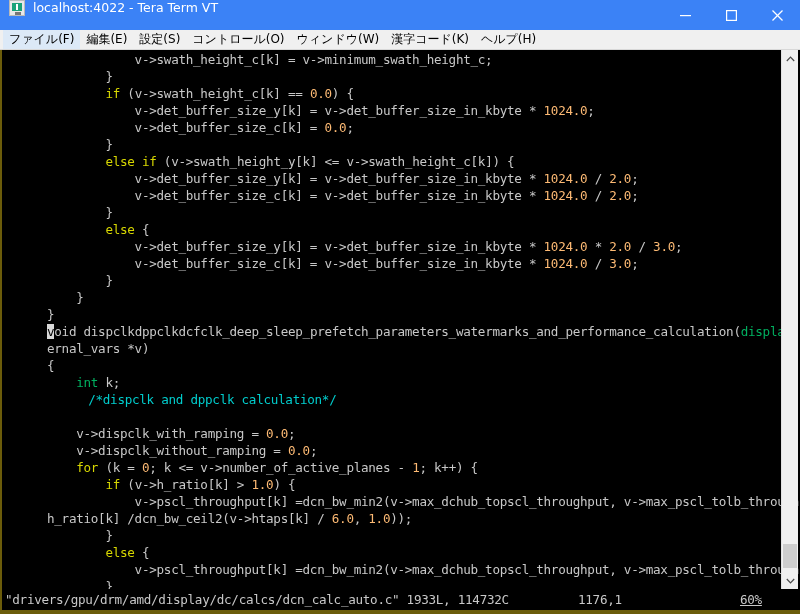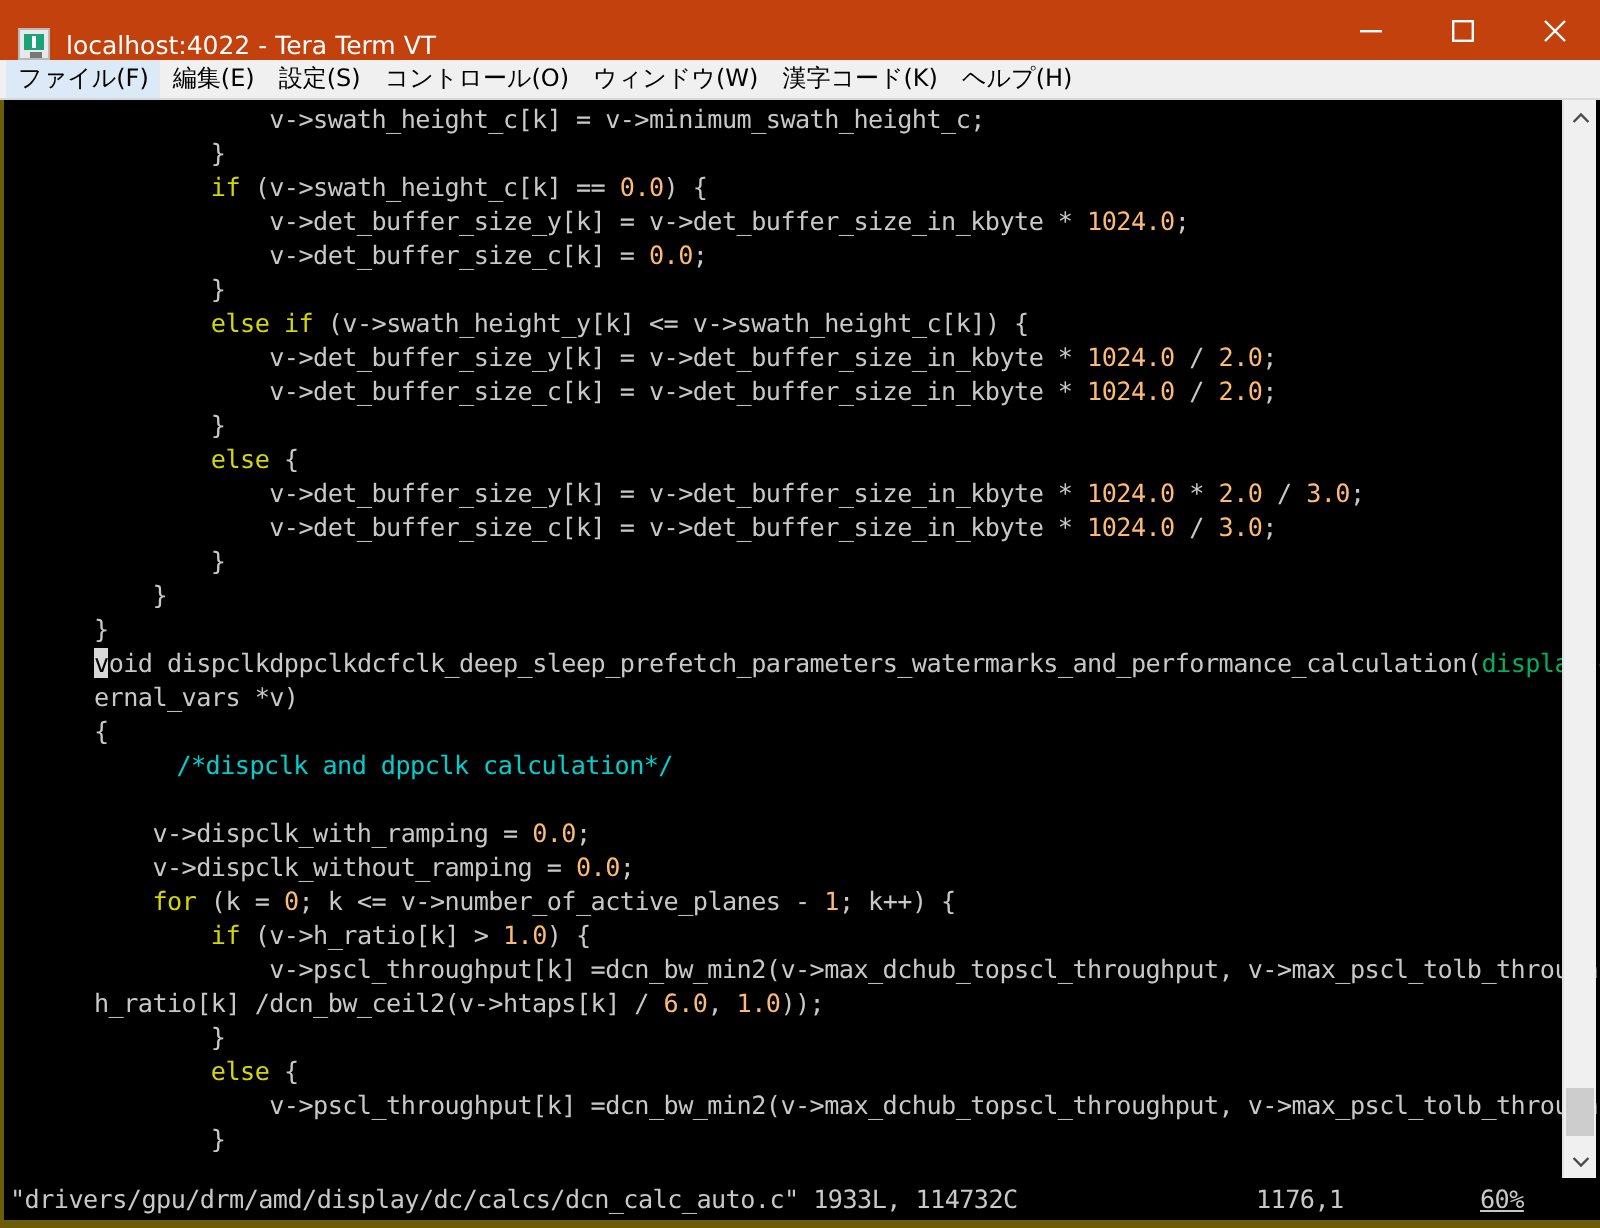--- a/index.html
+++ b/index.html
@@ -15,23 +15,23 @@
     width: 800px; height: 614px;
     position: relative;
     background: #6b5c0a;
     display: flex;
     flex-direction: column;
   }
 
   
   .titlebar {
     height: 30px;
-    background: #c2410c;
-    display: flex;
-    align-items: flex-end;
+    background: #3b82f6;
+    display: flex;
+    align-items: flex-start;
     flex: 0 0 30px;
     position: relative;
   }
   .tb-icon {
     width: 16px; height: 16px;
     margin-left: 9px; margin-right: 8px;
     position: relative;
     background: #e8e8e8;
     border: 1px solid #b9b9b9;
     flex: 0 0 16px;
@@ -135,21 +135,21 @@
   .statusline .sl {
     position: absolute;
     font-family: "DejaVu Sans Mono", monospace;
     font-size: 12.6px;
     line-height: 21px;
     color: #c8c8c8;
     white-space: pre;
     letter-spacing: -0.28px;
   }
   .sl-file { left: 3px; }
-  .sl-pos  { left: 626px; }
+  .sl-pos  { left: 576px; }
   .sl-pct  { left: 738px; text-decoration: underline; }
 
   
   .scrollbar {
     width: 17px;
     flex: 0 0 17px;
     background: #f0f0f0;
     border-left: 1px solid #e2e2e2;
     display: flex;
     flex-direction: column;
@@ -240,20 +240,21 @@
         <div class="line">        }</div>
         <div class="line">        <span class="kw">else</span> {</div>
         <div class="line">            v-&gt;det_buffer_size_y[k] = v-&gt;det_buffer_size_in_kbyte * <span class="num">1024.0</span> * <span class="num">2.0</span> / <span class="num">3.0</span>;</div>
         <div class="line">            v-&gt;det_buffer_size_c[k] = v-&gt;det_buffer_size_in_kbyte * <span class="num">1024.0</span> / <span class="num">3.0</span>;</div>
         <div class="line">        }</div>
         <div class="line">    }</div>
         <div class="line">}</div>
         <div class="line"><span class="cursor">v</span>oid dispclkdppclkdcfclk_deep_sleep_prefetch_parameters_watermarks_and_performance_calculation(<span class="typ">display</span> dcn_bw_int</div>
         <div class="line">ernal_vars *v)</div>
         <div class="line">{</div>
+        <div class="line">    <span class="typ">int</span> k;</div>
         <div class="line"><span class="cmt">    /*dispclk and dppclk calculation*/</span></div>
         <div class="line"></div>
         <div class="line">    v-&gt;dispclk_with_ramping = <span class="num">0.0</span>;</div>
         <div class="line">    v-&gt;dispclk_without_ramping = <span class="num">0.0</span>;</div>
         <div class="line">    <span class="kw">for</span> (k = <span class="num">0</span>; k &lt;= v-&gt;number_of_active_planes - <span class="num">1</span>; k++) {</div>
         <div class="line">        <span class="kw">if</span> (v-&gt;h_ratio[k] &gt; <span class="num">1.0</span>) {</div>
         <div class="line">            v-&gt;pscl_throughput[k] =dcn_bw_min2(v-&gt;max_dchub_topscl_throughput, v-&gt;max_pscl_tolb_throughput * v-&gt;</div>
         <div class="line">h_ratio[k] /dcn_bw_ceil2(v-&gt;htaps[k] / <span class="num">6.0</span>, <span class="num">1.0</span>));</div>
         <div class="line">        }</div>
         <div class="line">        <span class="kw">else</span> {</div>

